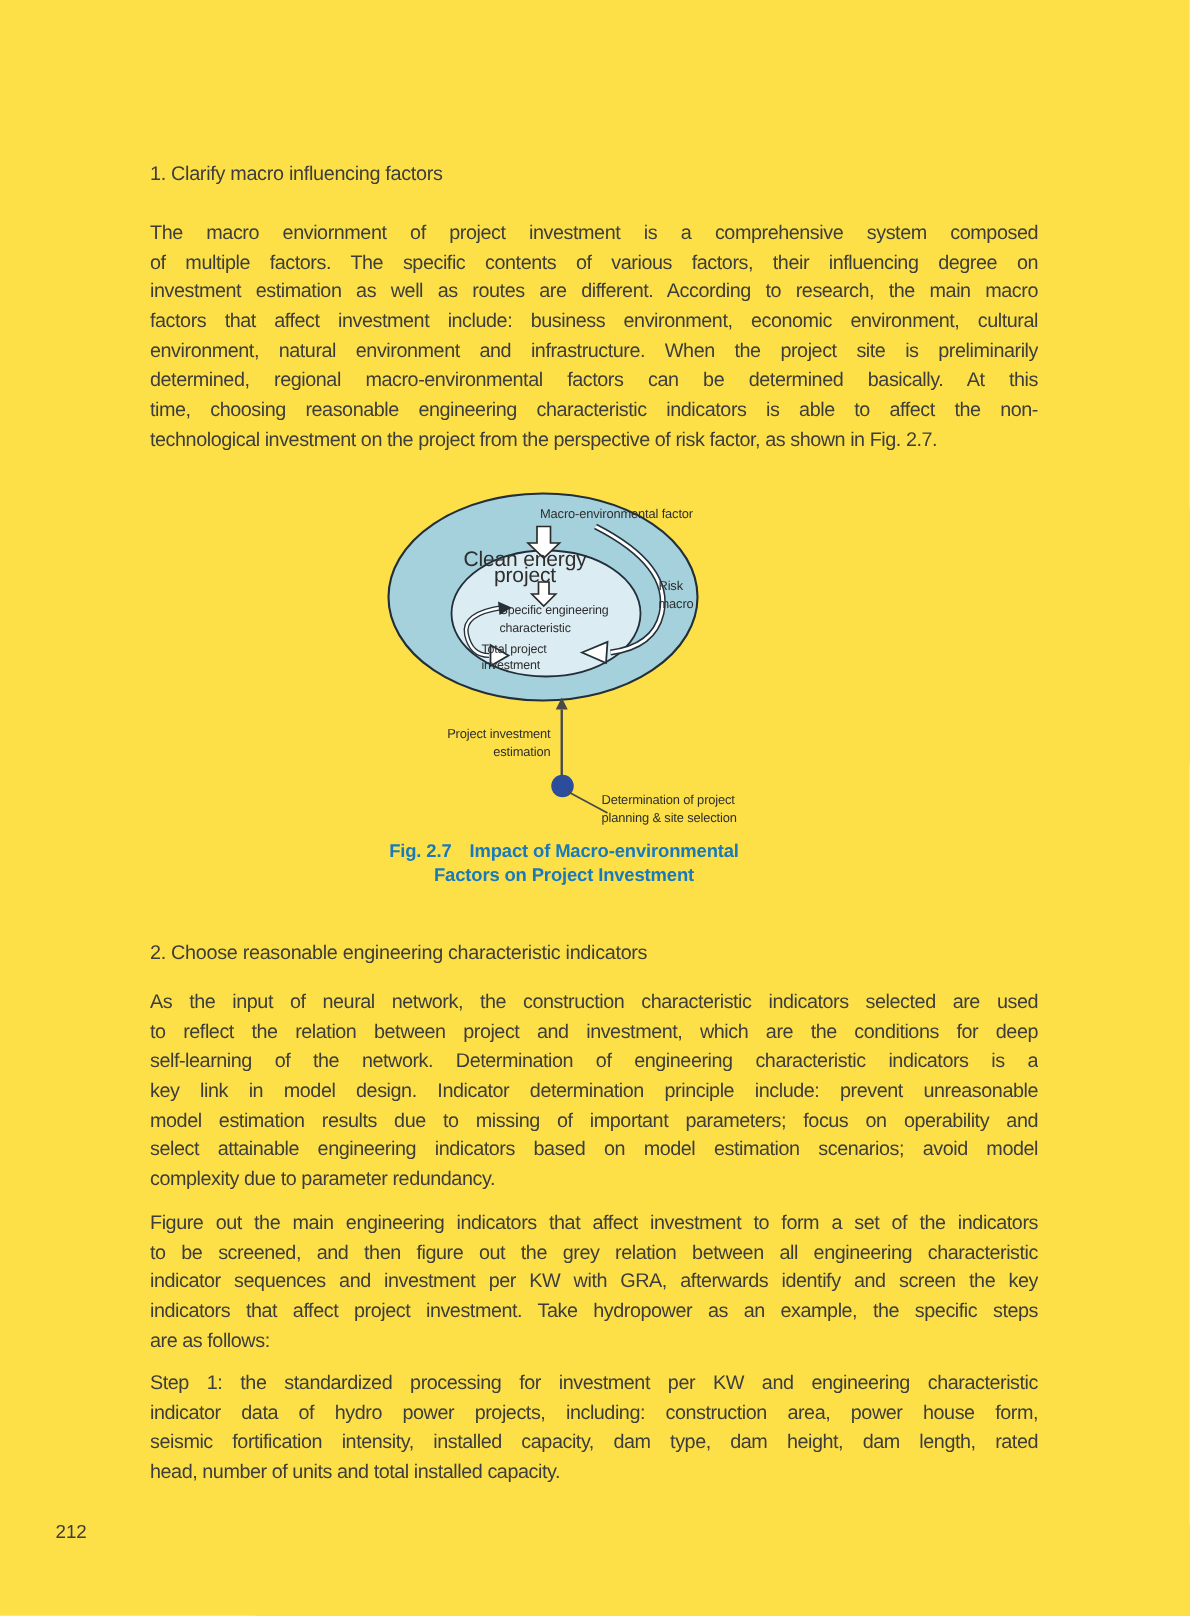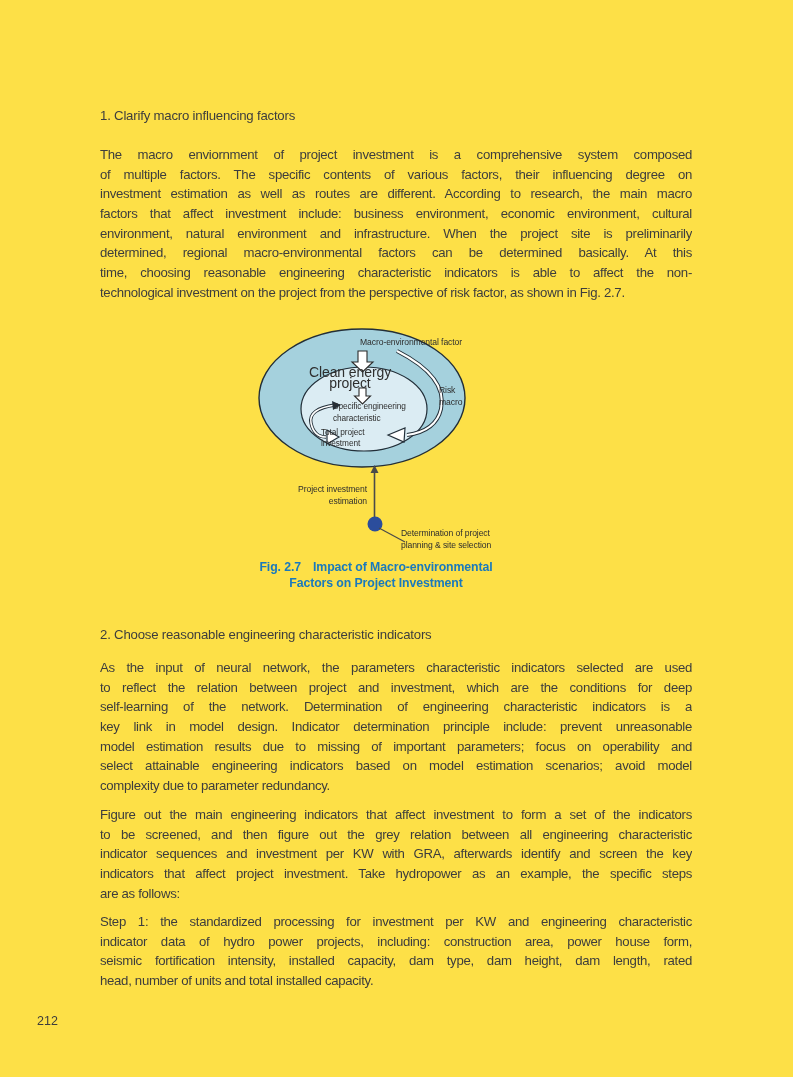--- a/index.html
+++ b/index.html
@@ -104,21 +104,21 @@
 
   <div class="fig-caption" style="color: rgb(25, 121, 189);">
     <div>
       <span>Fig. 2.7</span><span class="cap-gap"></span><span>Impact of Macro-environmental</span>
     </div>
     <div>Factors on Project Investment</div>
   </div>
 
   <div class="heading" style="top:625px;">2. Choose reasonable engineering characteristic indicators</div>
   <div class="body-text" style="top:658px;">
-      <div class="tline">As the input of neural network, the parameters characteristic indicators selected are used</div>
+      <div class="tline">As the input of neural network, the construction characteristic indicators selected are used</div>
       <div class="tline">to reflect the relation between project and investment, which are the conditions for deep</div>
       <div class="tline">self-learning of the network. Determination of engineering characteristic indicators is a</div>
       <div class="tline">key link in model design. Indicator determination principle include: prevent unreasonable</div>
       <div class="tline">model estimation results due to missing of important parameters; focus on operability and</div>
       <div class="tline">select attainable engineering indicators based on model estimation scenarios; avoid model</div>
       <div class="tline last">complexity due to parameter redundancy.</div>
     </div>
   <div class="body-text" style="top:805px;">
       <div class="tline">Figure out the main engineering indicators that affect investment to form a set of the indicators</div>
       <div class="tline">to be screened, and then figure out the grey relation between all engineering characteristic</div>

